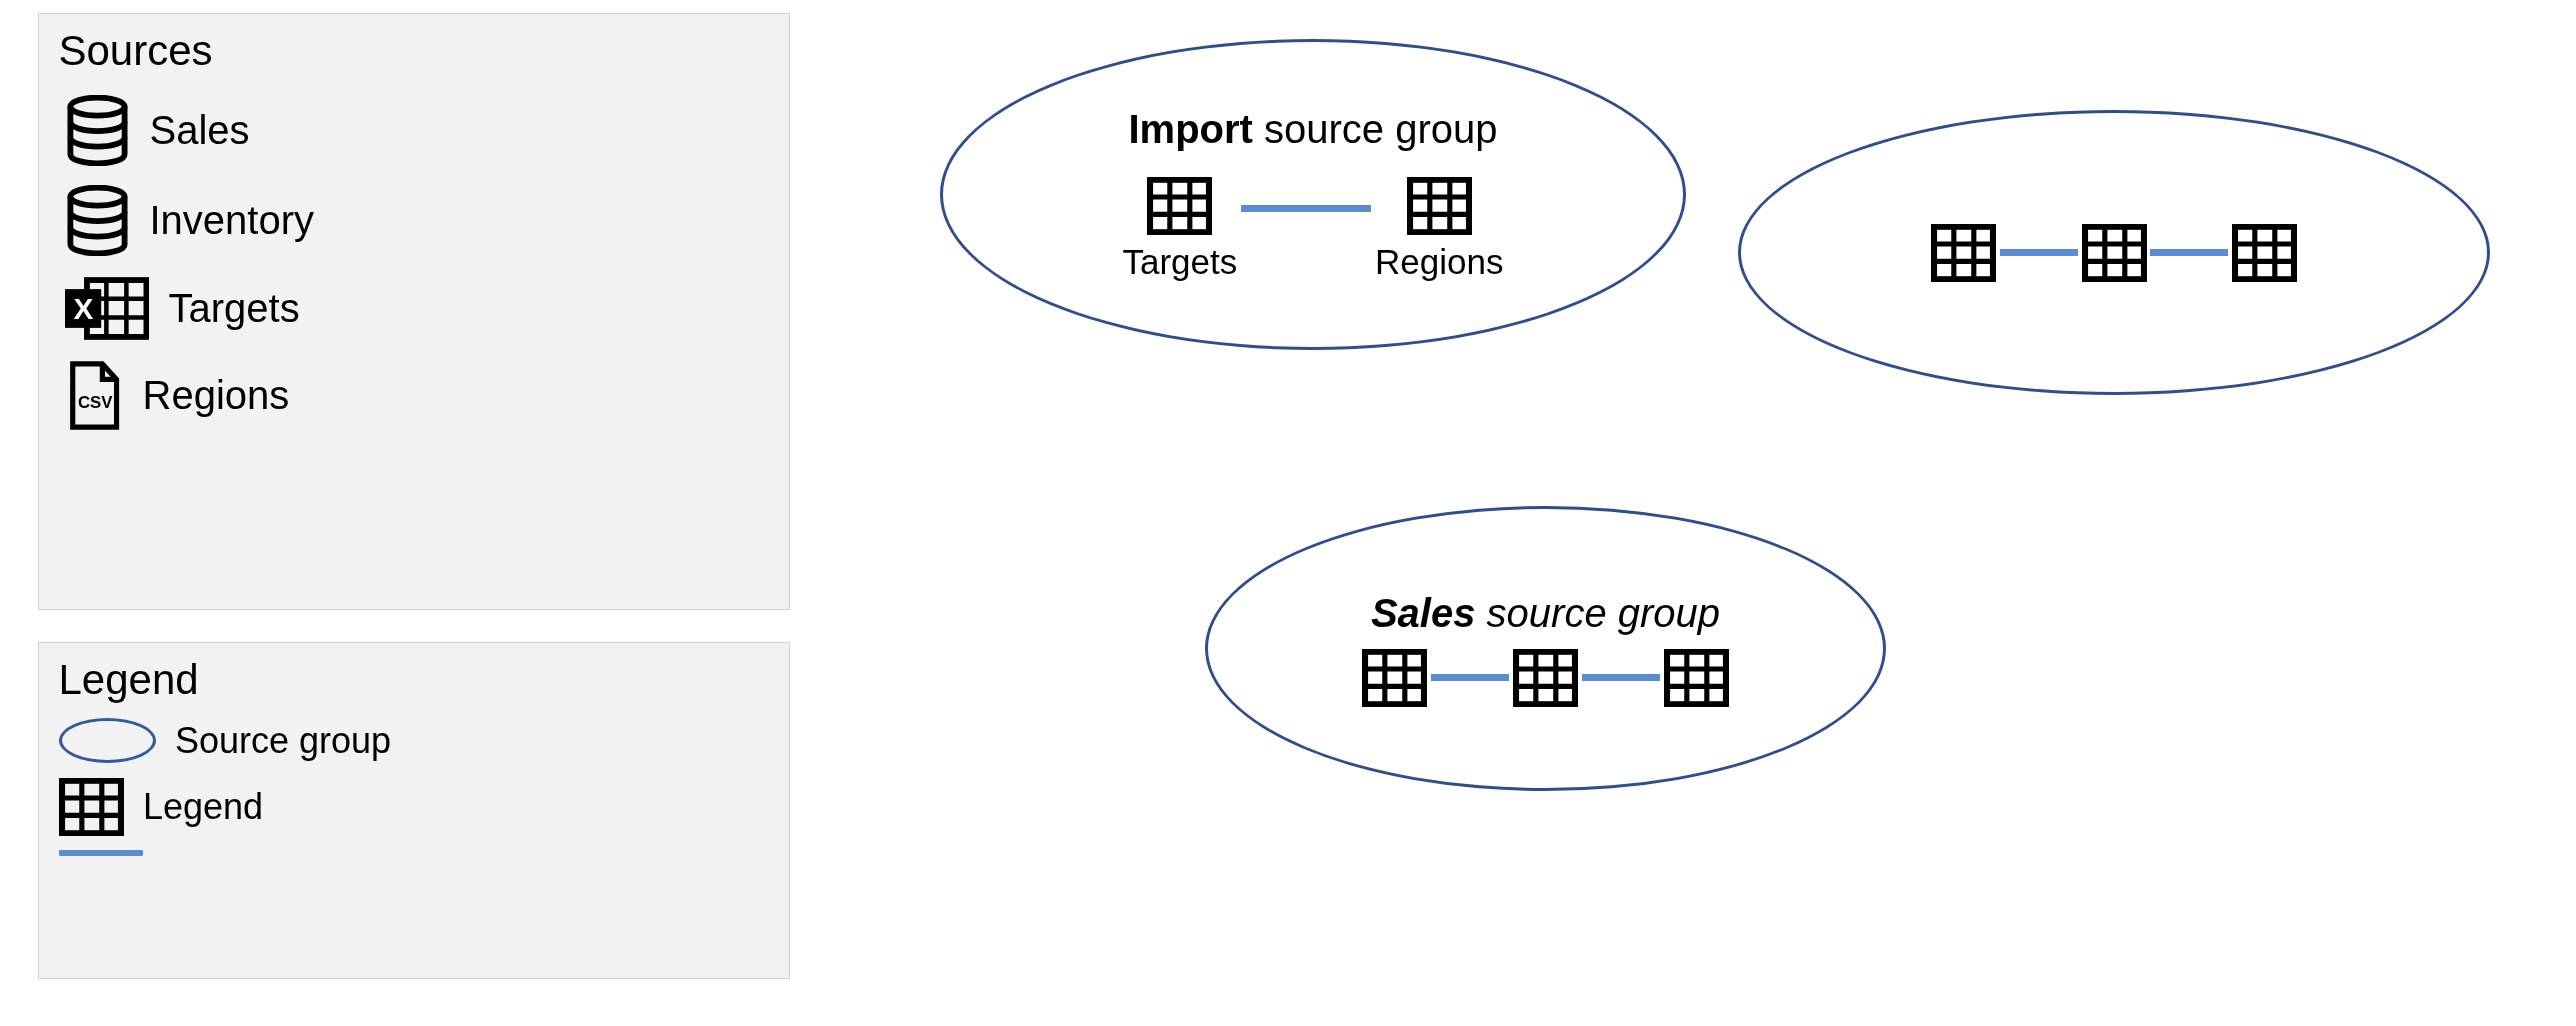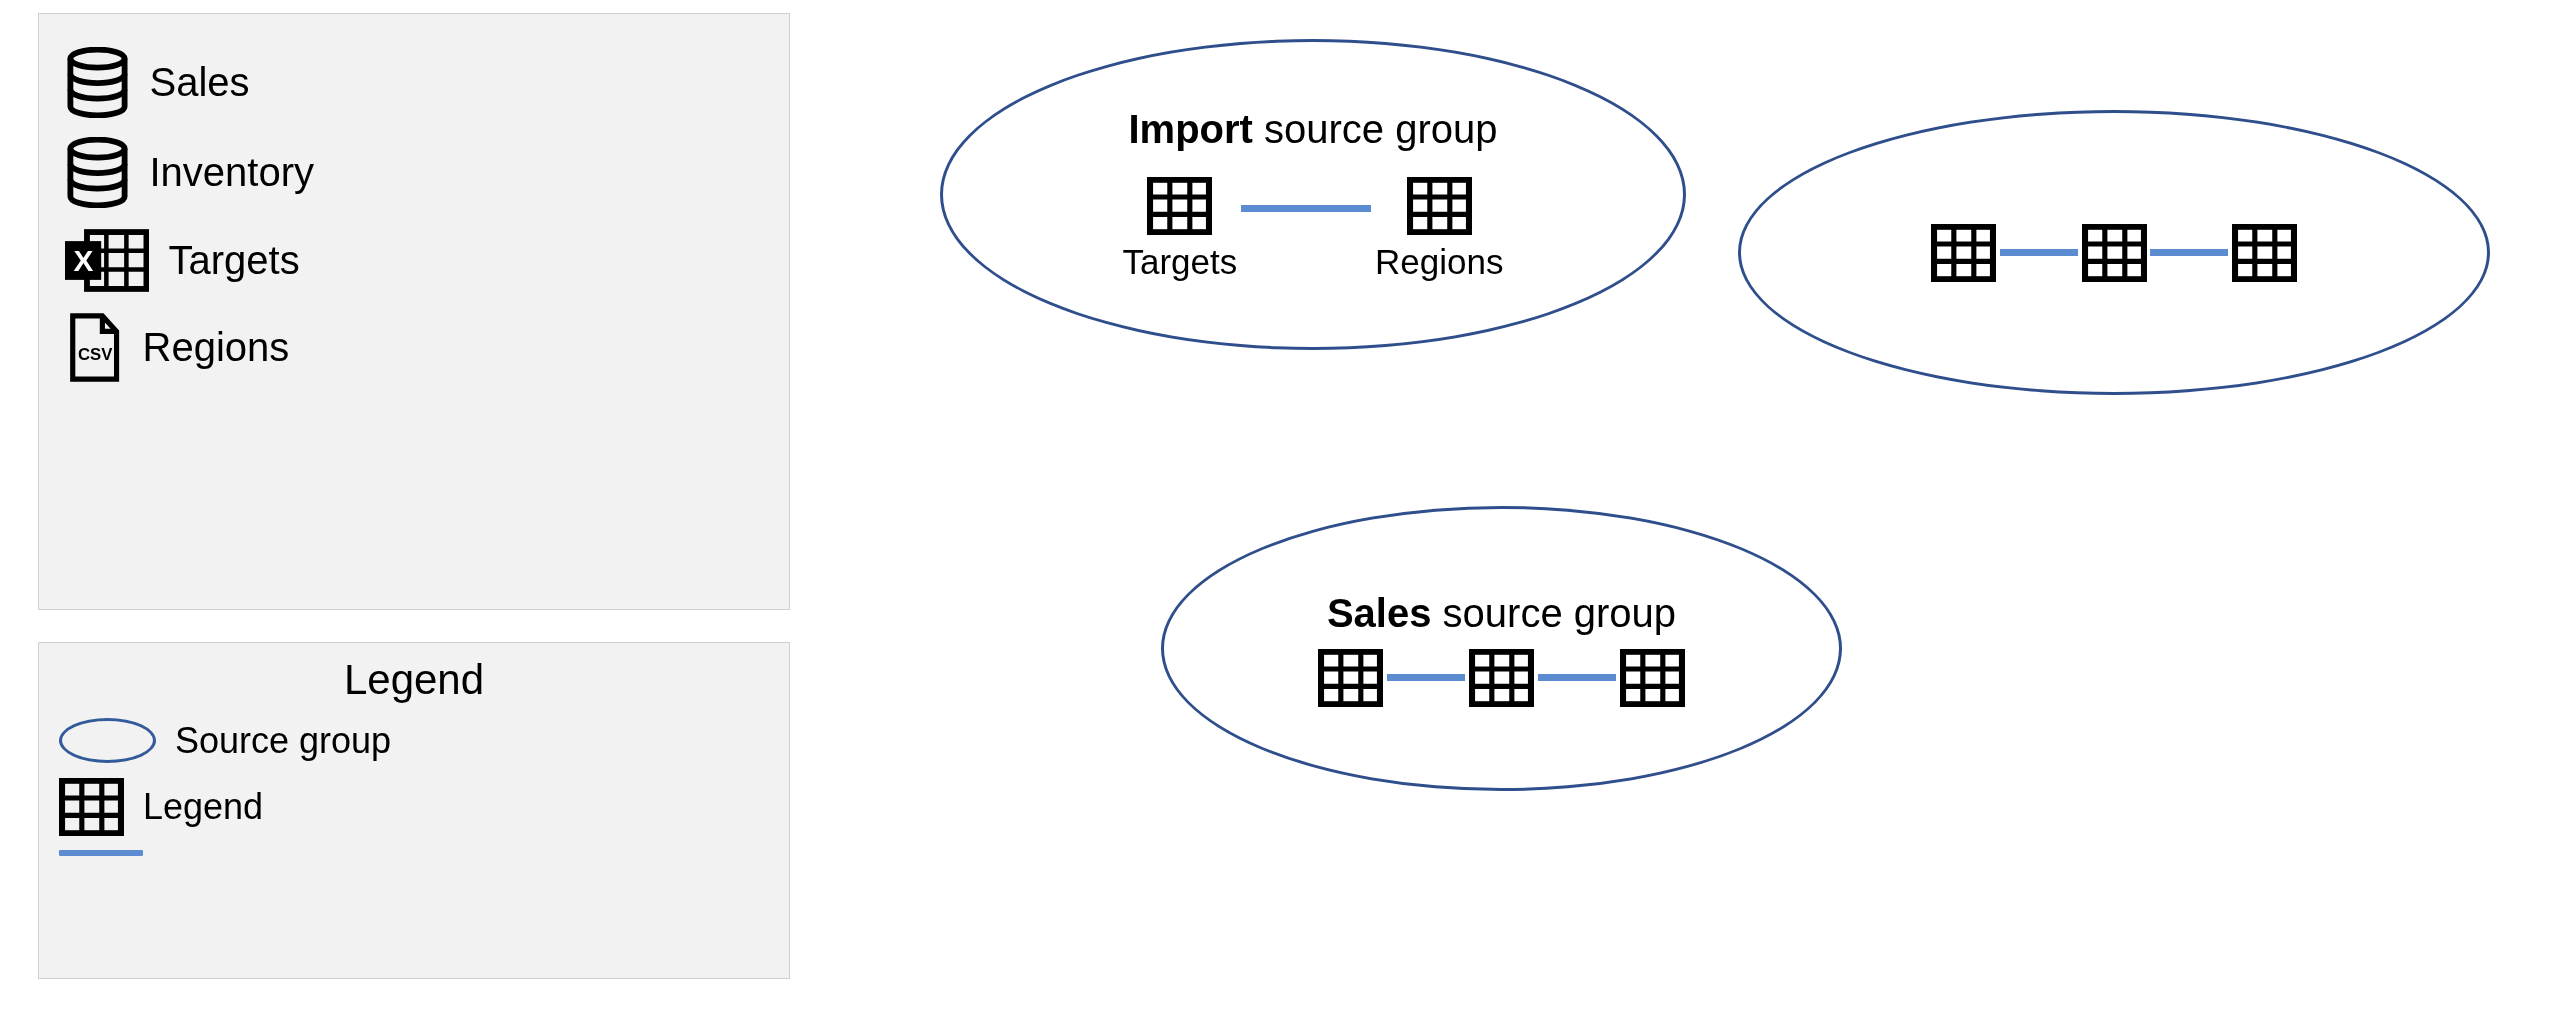--- a/index.html
+++ b/index.html
@@ -24,21 +24,20 @@
     top: 13px;
     width: 752px;
     height: 597px;
   }
   #legend-panel {
     position: absolute;
     left: 38px;
     top: 642px;
     width: 752px;
     height: 337px;
-    text-align: center;
   }
   .panel-title {
     font-size: 42px;
     margin-bottom: 13px;
   }
   .src-row {
     display: flex;
     align-items: center;
     gap: 19.5px;
     margin: 19.5px 0 19.5px 6.5px;
@@ -109,21 +108,21 @@
   .sg-tables.labeled .connector { margin-bottom: 42px; }
 
   
   #sg-import {
     left: 940px; top: 39px; width: 746px; height: 311px; gap: 12px;
   }
   #sg-inventory {
     left: 1738px; top: 110px; width: 752px; height: 285px;
   }
   #sg-sales {
-    left: 1161px; top: 506px; width: 681px; height: 285px;
+    left: 1205px; top: 506px; width: 681px; height: 285px; font-style: italic;
   }
 
   svg { display:block; }
 </style>
 </head>
 <body>
 
 <svg width="0" height="0" style="position:absolute">
   <defs>
     <g id="tableIcon">
@@ -150,20 +149,21 @@
       <line x1="34" y1="64" x2="126" y2="64" stroke="#000" stroke-width="7"></line>
       <line x1="64" y1="6" x2="64" y2="94" stroke="#000" stroke-width="7"></line>
       <line x1="95" y1="6" x2="95" y2="94" stroke="#000" stroke-width="7"></line>
       <rect x="0" y="20" width="56" height="60" fill="#000"></rect>
       <text x="13" y="66" font-size="46" fill="#fff" font-family="Arial" font-weight="bold">X</text>
     </g>
   </defs>
 </svg>
 
 <div id="sources-panel" class="panel">
+  <div class="panel-title">Sources</div>
 
   <div class="src-row">
     <div class="icon-db">
       <svg viewBox="0 0 100 110">
           <use href="#dbIcon"></use>
         </svg>
     </div>
     <div class="label">Sales</div>
   </div>
 

